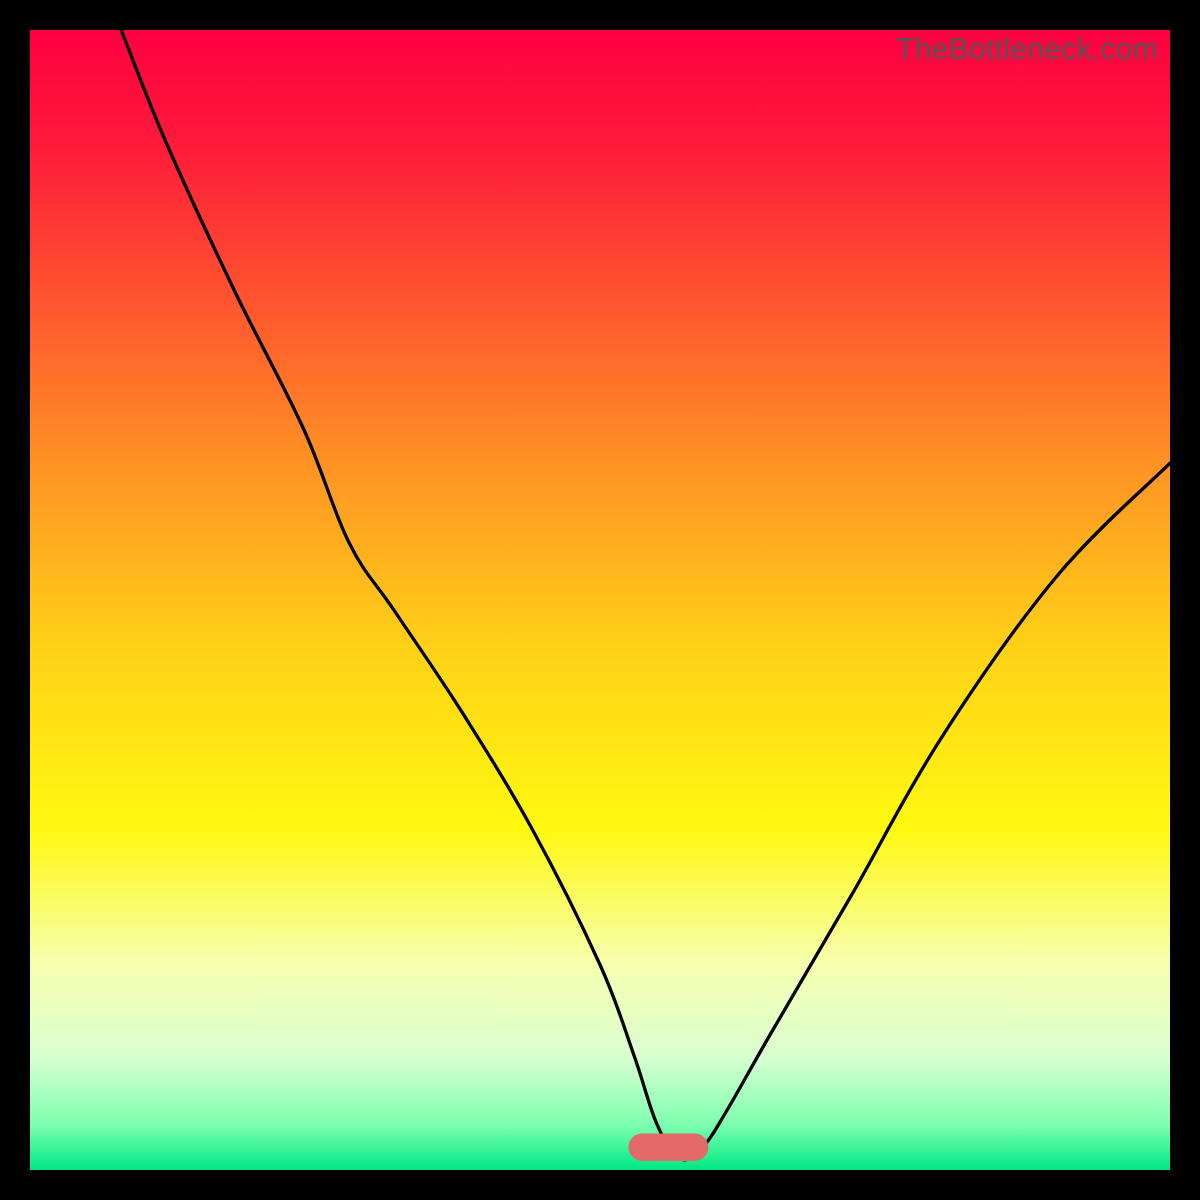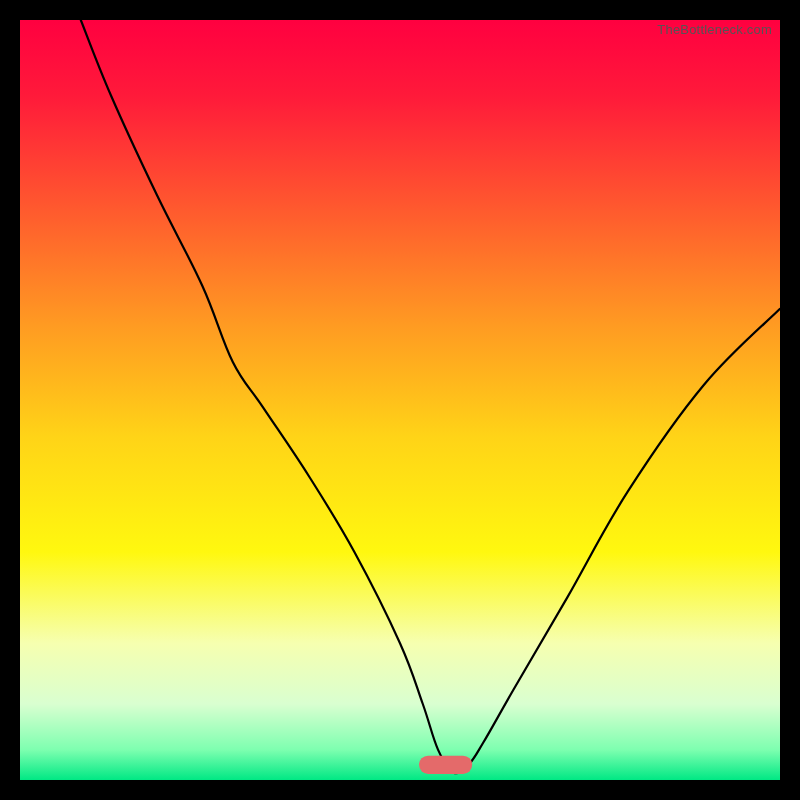--- a/index.html
+++ b/index.html
@@ -23,21 +23,21 @@
     top: 20px;
     width: 760px;
     height: 760px;
     overflow: hidden;
   }
   .watermark {
     position: absolute;
     top: 2px;
     right: 8px;
     color: #555;
-    font-size: 13px;
+    font-size: 20px;
     font-weight: 500;
     letter-spacing: 0.2px;
     user-select: none;
   }
   svg { display: block; }
 </style>
 </head>
 <body>
 
 <div class="frame">

